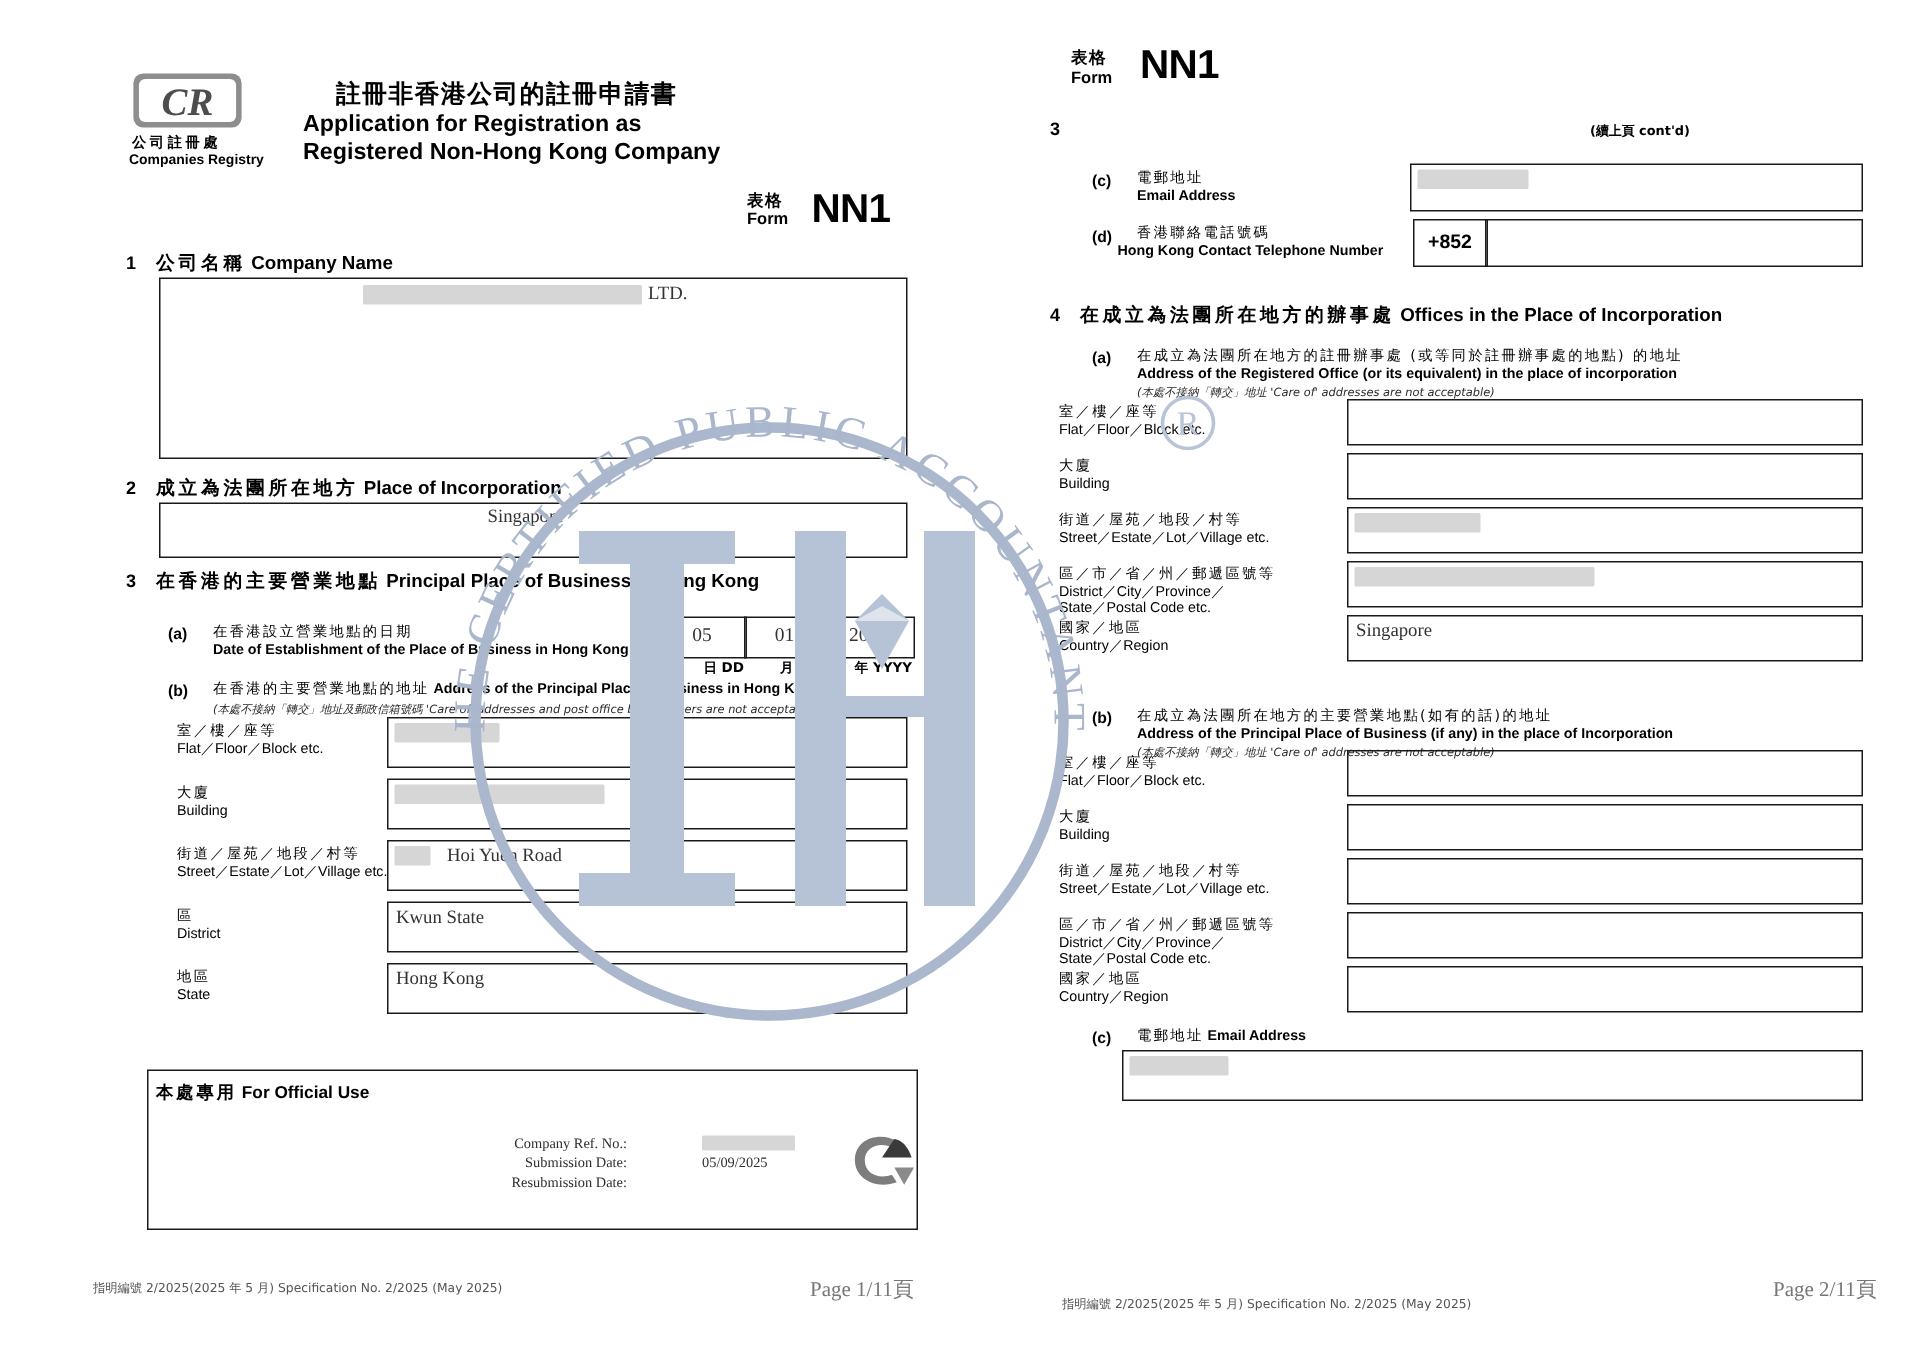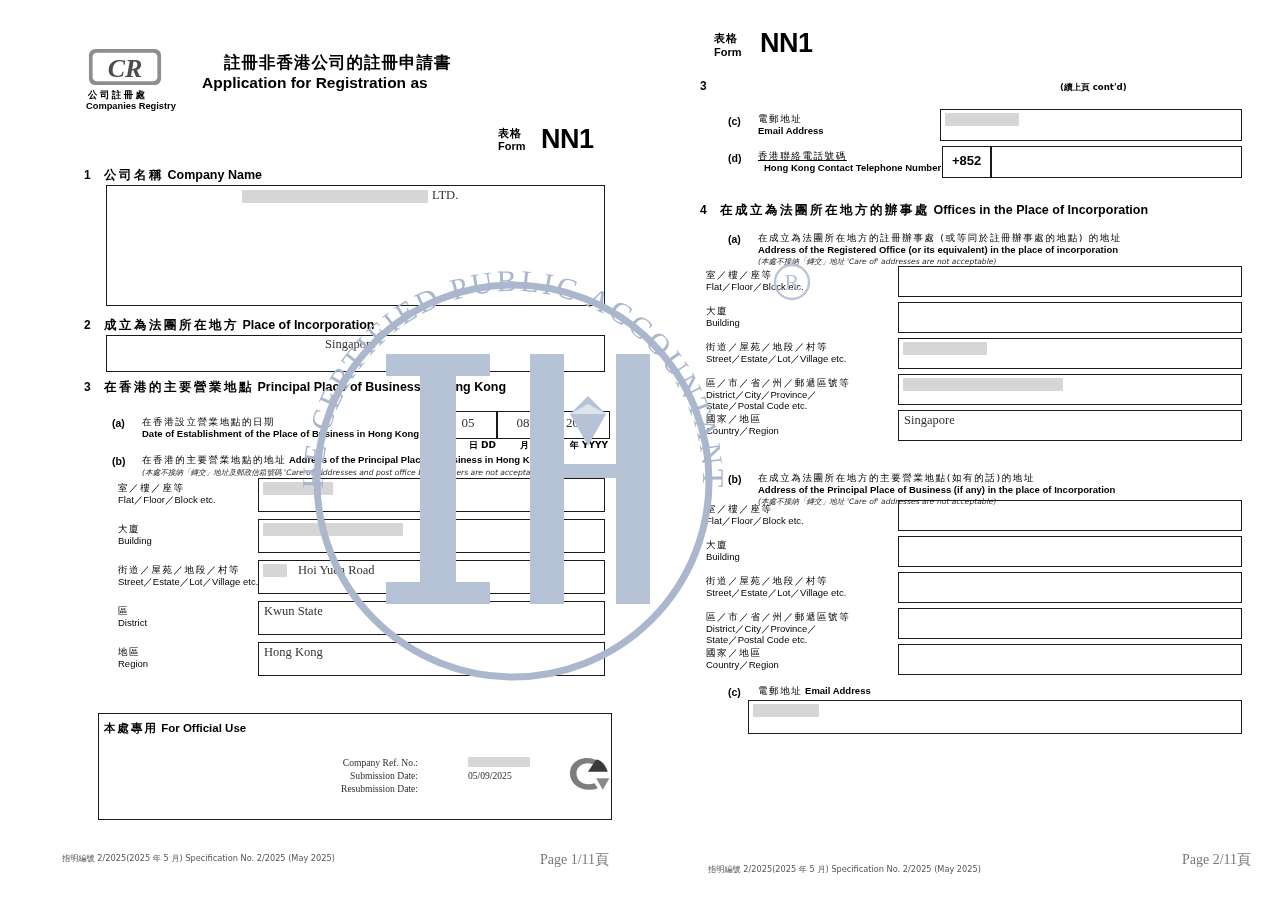--- a/index.html
+++ b/index.html
@@ -105,20 +105,21 @@
   <svg id="cr-logo" viewBox="0 0 160 82">
     <rect x="2" y="2" width="156" height="78" rx="14" fill="#8e8e8e"></rect>
     <rect x="10" y="10" width="140" height="62" rx="9" fill="#ffffff"></rect>
     <text x="80" y="62" text-anchor="middle" font-family="Liberation Serif, serif" font-style="italic" font-weight="bold" font-size="56" fill="#4d4d4d">CR</text>
   </svg>
   <div id="cr-zh" class="cjk">公司註冊處</div>
   <div id="cr-en">Companies Registry</div>
 
   <div class="hdr-zh cjk" style="left:224px;top:52px;">註冊非香港公司的註冊申請書</div>
   <div class="hdr-en" style="left:202px;top:74px;">Application for Registration as</div>
+  <div class="hdr-en" style="left:202px;top:93px;">Registered Non-Hong Kong Company</div>
 
   <div class="formlabel-zh cjk" style="left:498px;top:126px;">表格</div>
   <div class="formlabel-en" style="left:498px;top:140px;">Form</div>
   <div class="formcode" style="left:541px;top:124px;">NN1</div>
 
   <div class="sec-no" style="left:84px;top:168px;">1</div>
   <div class="sec-title" style="left:104px;top:167px;">
     <span class="zh cjk">公司名稱</span>
     <span>Company Name</span>
   </div>
@@ -141,21 +142,21 @@
   </div>
 
   <div class="sub-letter" style="left:112px;top:417px;">(a)</div>
   <div class="lbl" style="left:142px;top:416px;"><span class="zh cjk">在香港設立營業地點的日期</span></div>
   <div class="lbl" style="left:142px;top:428px;"><b>Date of Establishment of the Place of Business in Hong Kong</b></div>
 
   <div class="dcell" style="left:440px;top:411px;width:56px;height:26px;"></div>
   <div class="dcell" style="left:496px;top:411px;width:54px;height:26px;"></div>
   <div class="dcell" style="left:550px;top:411px;width:58px;height:26px;"></div>
   <div class="dval" style="left:440px;top:415px;width:56px;">05</div>
-  <div class="dval" style="left:496px;top:415px;width:54px;">08</div>
+  <div class="dval" style="left:496px;top:415px;width:54px;">01</div>
   <div class="dval" style="left:550px;top:415px;width:58px;">2025</div>
   <div class="dcap cjk" style="left:440px;top:439px;width:56px;">日 DD</div>
   <div class="dcap cjk" style="left:496px;top:439px;width:54px;">月 MM</div>
   <div class="dcap cjk" style="left:550px;top:439px;width:58px;">年 YYYY</div>
 
   <div class="sub-letter" style="left:112px;top:455px;">(b)</div>
   <div class="lbl" style="left:142px;top:454px;">
     <span class="zh cjk">在香港的主要營業地點的地址</span>
     <b>Address of the Principal Place of Business in Hong Kong</b>
   </div>
@@ -173,21 +174,21 @@
       <div class="lbl" style="left: 118px; top: 564px;"><span class="zh cjk">街道／屋苑／地段／村等</span></div>
       <div class="lbl" style="left: 118px; top: 576px;">Street／Estate／Lot／Village etc.</div>
       <div class="fieldbox" style="left: 258px; top: 560px; width: 345px; height: 32px;"></div>
       <div class="redact" style="left: 263px; top: 564px; width: 24px; height: 13px;"></div>
       <div class="val" style="left: 298px; top: 563px;">Hoi Yuen Road</div>
       <div class="lbl" style="left: 118px; top: 605px;"><span class="zh cjk">區</span></div>
       <div class="lbl" style="left: 118px; top: 617px;">District</div>
       <div class="fieldbox" style="left: 258px; top: 601px; width: 345px; height: 32px;"></div>
       <div class="val" style="left: 264px; top: 604px;">Kwun State</div>
       <div class="lbl" style="left: 118px; top: 646px;"><span class="zh cjk">地區</span></div>
-      <div class="lbl" style="left: 118px; top: 658px;">Region</div>
+      <div class="lbl" style="left: 118px; top: 658px;">State</div>
       <div class="fieldbox" style="left: 258px; top: 642px; width: 345px; height: 32px;"></div>
       <div class="val" style="left: 264px; top: 645px;">Hong Kong</div>
     </div>
 
   <div id="official-box"></div>
   <div id="official-title">
     <span class="zh cjk">本處專用</span>
     <span>For Official Use</span>
   </div>
   <div class="ou-lbl" style="left:300px;top:757px;width:118px;">Company Ref. No.:</div>
@@ -214,22 +215,22 @@
   <div class="sec-no" style="left:52px;top:79px;">3</div>
   <div class="contd cjk" style="left:412px;top:82px;">(續上頁 cont'd)</div>
 
   <div class="sub-letter" style="left:80px;top:115px;">(c)</div>
   <div class="lbl" style="left:110px;top:113px;"><span class="zh cjk">電郵地址</span></div>
   <div class="lbl" style="left:110px;top:125px;"><b>Email Address</b></div>
   <div class="fieldbox" style="left:292px;top:109px;width:300px;height:30px;"></div>
   <div class="redact" style="left:297px;top:113px;width:74px;height:13px;"></div>
 
   <div class="sub-letter" style="left:80px;top:152px;">(d)</div>
-  <div class="lbl" style="left:110px;top:150px;text-decoration:underline;"><span class="zh cjk">香港聯絡電話號碼</span></div>
-  <div class="lbl" style="left:116px;top:162px;"><b>Hong Kong Contact Telephone Number</b></div>
+  <div class="lbl" style="left:110px;top:150px;"><span class="zh cjk">香港聯絡電話號碼</span></div>
+  <div class="lbl" style="left:97px;top:162px;"><b>Hong Kong Contact Telephone Number</b></div>
   <div class="fieldbox" style="left:294px;top:146px;width:48px;height:30px;"></div>
   <div class="phone-prefix" style="left:304px;top:153px;">+852</div>
   <div class="fieldbox" style="left:342px;top:146px;width:250px;height:30px;"></div>
 
   <div class="sec-no" style="left:52px;top:203px;">4</div>
   <div class="sec-title" style="left:72px;top:202px;">
     <span class="zh cjk">在成立為法團所在地方的辦事處</span>
     <span>Offices in the Place of Incorporation</span>
   </div>
 

